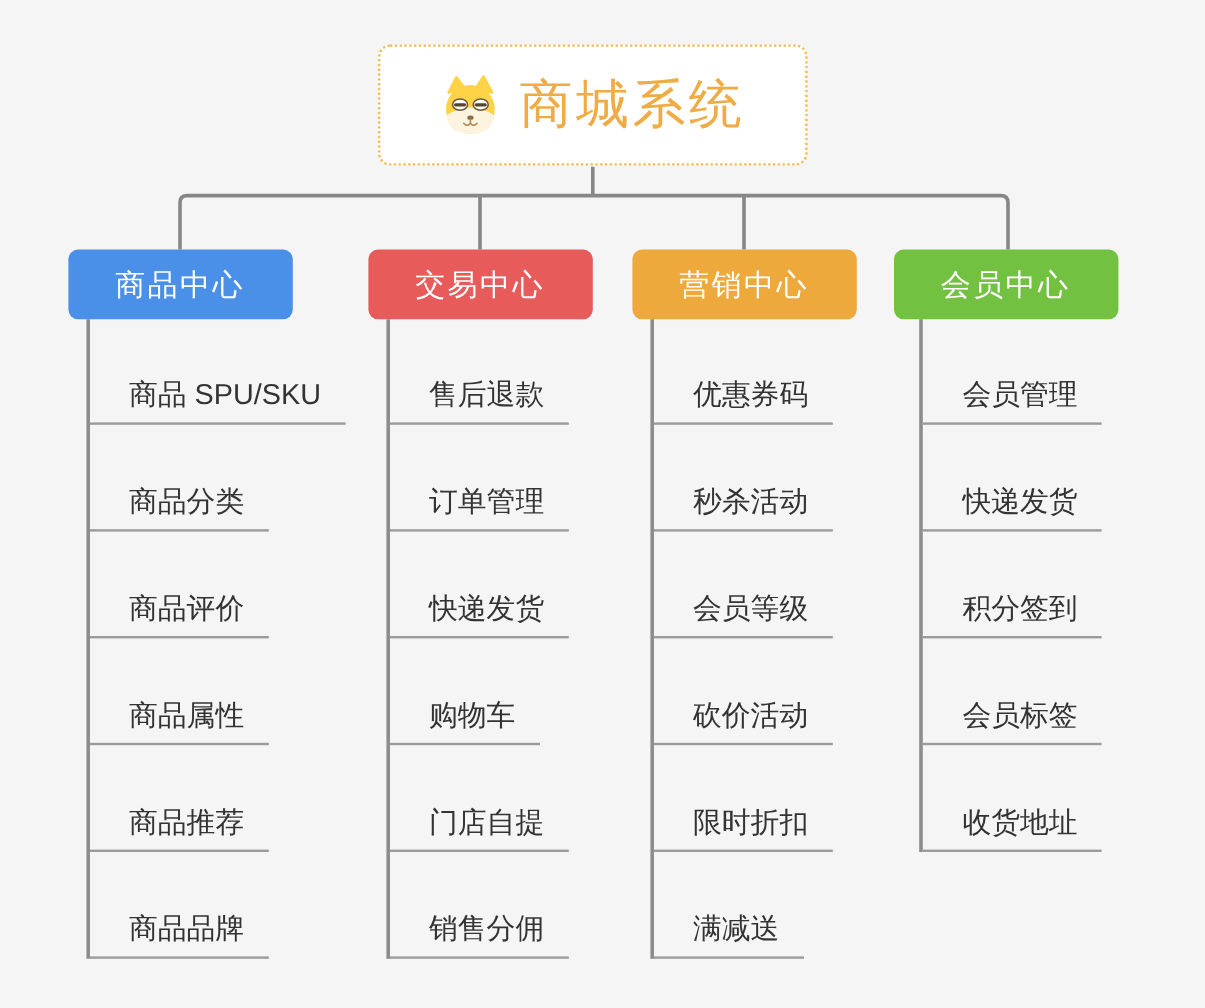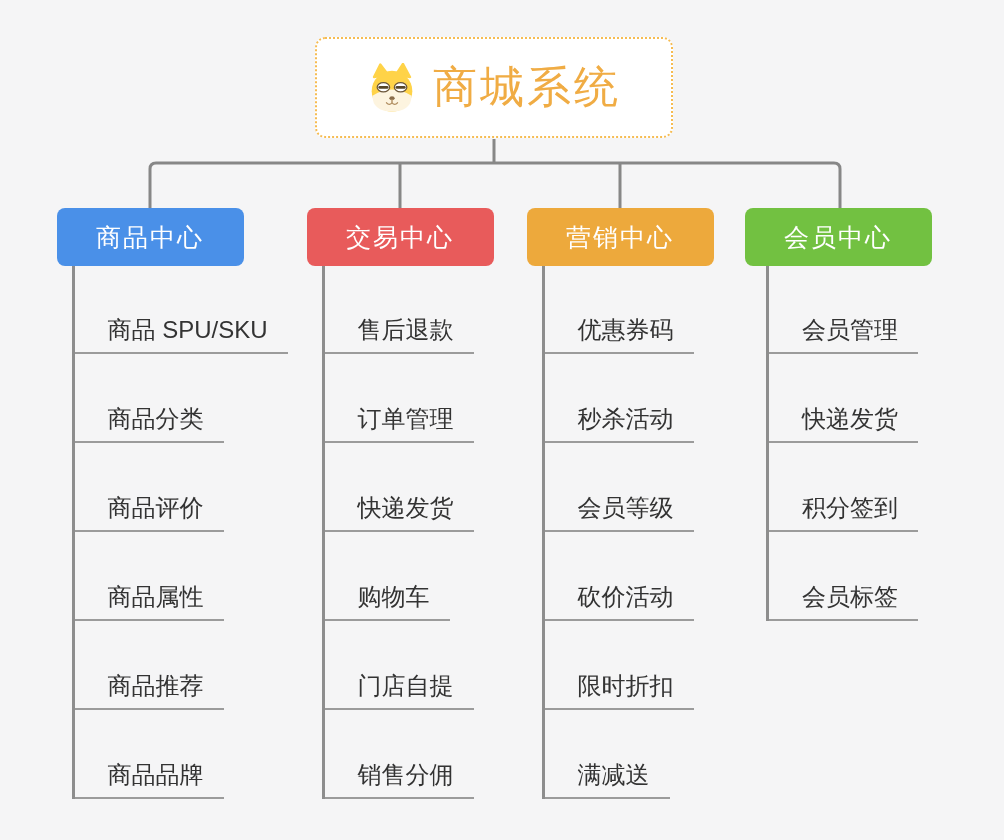--- a/index.html
+++ b/index.html
@@ -116,16 +116,17 @@
         <div class="leaf" style="color: rgb(51, 51, 51);">满减送</div>
       </div>
       <div class="branch" style="left: 744.5px; background: rgb(114, 193, 65);">
         <span>会员中心</span>
       </div>
       <div class="leaf-col" style="left: 766px;">
         <div class="leaf" style="color: rgb(51, 51, 51);">会员管理</div>
         <div class="leaf" style="color: rgb(51, 51, 51);">快递发货</div>
         <div class="leaf" style="color: rgb(51, 51, 51);">积分签到</div>
         <div class="leaf" style="color: rgb(51, 51, 51);">会员标签</div>
+        <div class="leaf" style="color: rgb(51, 51, 51);">收货地址</div>
       </div>
     </div>
 
 </div>
 
 </body></html>

